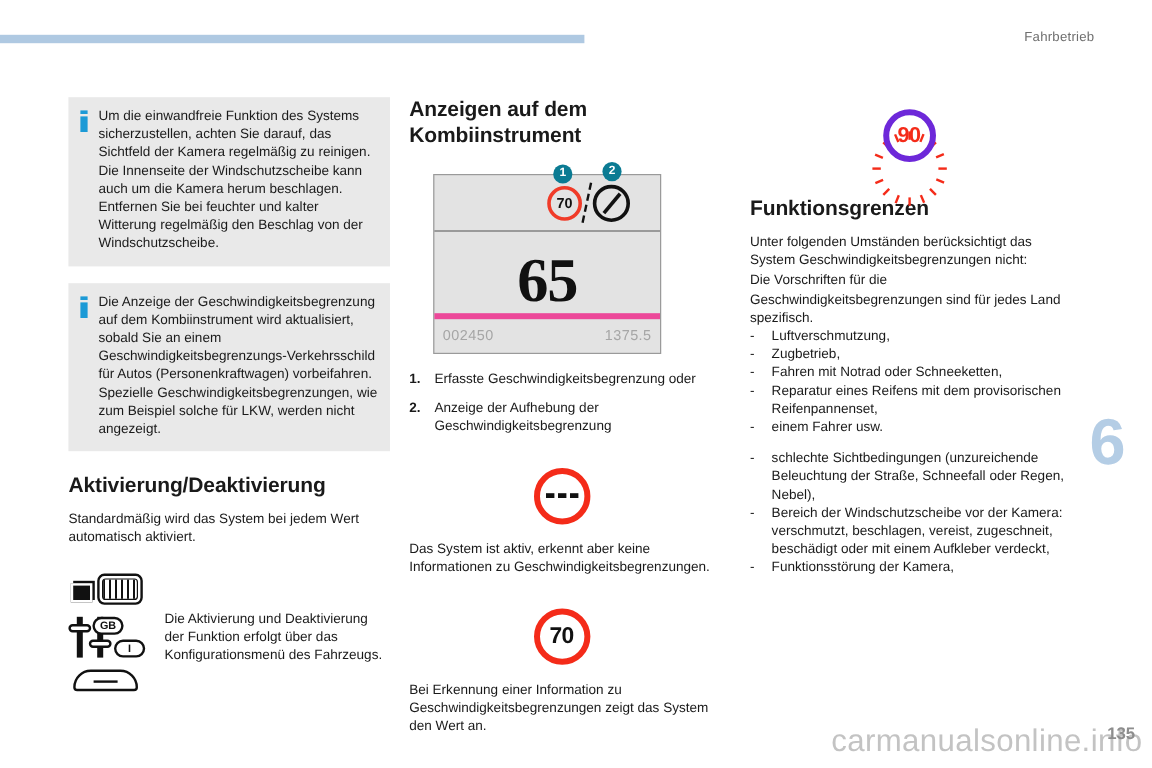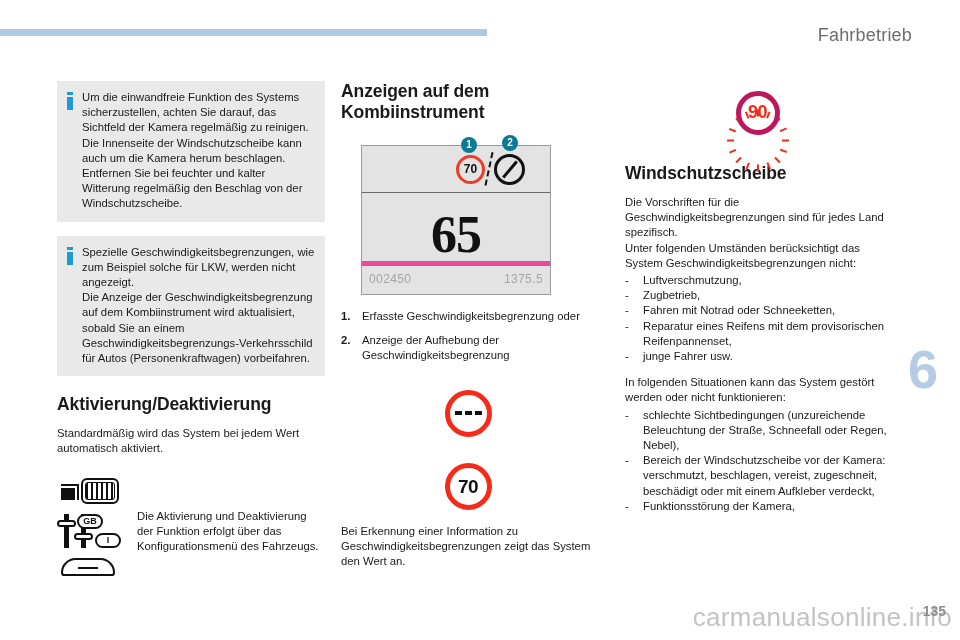--- a/index.html
+++ b/index.html
@@ -22,21 +22,21 @@
     left: 0;
     top: 29px;
     width: 487px;
     height: 7px;
     background: #afc9e2;
   }
   .header-title {
     position: absolute;
     right: 48px;
     top: 25px;
-    font-size: 18px;
+    font-size: 11px;
     color: #6e6e6e;
     letter-spacing: 0.2px;
   }
 
   
   .chapter-tab {
     position: absolute;
     right: 22px;
     top: 342px;
     font-size: 54px;
@@ -288,21 +288,21 @@
     width: 64px;
     height: 64px;
     margin: 0 auto;
   }
   .sign-blink {
     position: absolute;
     left: 10px;
     top: 10px;
     width: 44px;
     height: 44px;
-    border: 5px solid #be185d;
+    border: 5px solid #6d28d9;
     border-radius: 50%;
     box-sizing: border-box;
     display: flex;
     align-items: center;
     justify-content: center;
     font-size: 18px;
     font-weight: bold;
     color: #f42b19;
     letter-spacing: -0.5px;
   }
@@ -412,22 +412,22 @@
       <p>Die Innenseite der Windschutzscheibe kann auch um die Kamera herum beschlagen. Entfernen Sie bei feuchter und kalter Witterung regelmäßig den Beschlag von der Windschutzscheibe.</p>
     </div>
   </div>
 
   <div class="note">
     <div class="note-icon">
       <div class="i-dot"></div>
       <div class="i-stem"></div>
     </div>
     <div class="note-text">
+      <p>Die Anzeige der Geschwindigkeitsbegrenzung auf dem Kombiinstrument wird aktualisiert, sobald Sie an einem Geschwindigkeitsbegrenzungs-Verkehrsschild für Autos (Personenkraftwagen) vorbeifahren.</p>
       <p>Spezielle Geschwindigkeitsbegrenzungen, wie zum Beispiel solche für LKW, werden nicht angezeigt.</p>
-      <p>Die Anzeige der Geschwindigkeitsbegrenzung auf dem Kombiinstrument wird aktualisiert, sobald Sie an einem Geschwindigkeitsbegrenzungs-Verkehrsschild für Autos (Personenkraftwagen) vorbeifahren.</p>
     </div>
   </div>
 
   <h2 class="section-title">Aktivierung/Deaktivierung</h2>
   <p class="body">Standardmäßig wird das System bei jedem Wert automatisch aktiviert.</p>
 
   <div class="act-block">
     <div class="act-icons">
 
       <div class="screen-icon">
@@ -491,20 +491,21 @@
 
   <div class="sign-row">
     <div class="sign-big">
       <span class="dashes">
           <i></i>
           <i></i>
           <i></i>
         </span>
     </div>
   </div>
+  <p class="body">Das System ist aktiv, erkennt aber keine Informationen zu Geschwindigkeitsbegrenzungen.</p>
 
   <div class="sign-row">
     <div class="sign-big">70</div>
   </div>
   <p class="body last">Bei Erkennung einer Information zu Geschwindigkeitsbegrenzungen zeigt das System den Wert an.</p>
 </div>
 
 <div class="col col-3">
 
   <div class="sign-blink-wrap">
@@ -521,49 +522,48 @@
     <div class="ray" style="transform:translate(-50%,-50%) rotate(225deg)"></div>
     <div class="ray" style="transform:translate(-50%,-50%) rotate(247deg)"></div>
     <div class="ray" style="transform:translate(-50%,-50%) rotate(270deg)"></div>
     <div class="ray" style="transform:translate(-50%,-50%) rotate(292deg)"></div>
     <div class="ray" style="transform:translate(-50%,-50%) rotate(315deg)"></div>
     <div class="ray" style="transform:translate(-50%,-50%) rotate(337deg)"></div>
     <div class="sign-blink">90</div>
   </div>
 
 
-  <h2 class="section-title">Windschutzscheibe</h2>
-
+  <h2 class="section-title">Funktionsgrenzen</h2>
+
+  <p class="body" style="margin-bottom:2px;">Unter folgenden Umständen berücksichtigt das System Geschwindigkeitsbegrenzungen nicht:</p>
   <p class="body" style="margin-bottom:0;"><span>Die Vorschriften für die Geschwindigkeitsbegrenzungen sind für jedes Land spezifisch.</span></p>
-  <p class="body" style="margin-bottom:2px;">Unter folgenden Umständen berücksichtigt das System Geschwindigkeitsbegrenzungen nicht:</p>
 
   <div class="dashlist">
     <div class="row">
       <div class="dash">-</div>
       <div class="txt">Luftverschmutzung,</div>
     </div>
     <div class="row">
       <div class="dash">-</div>
       <div class="txt">Zugbetrieb,</div>
     </div>
     <div class="row">
       <div class="dash">-</div>
       <div class="txt">Fahren mit Notrad oder Schneeketten,</div>
     </div>
     <div class="row">
       <div class="dash">-</div>
       <div class="txt">Reparatur eines Reifens mit dem provisorischen Reifenpannenset,</div>
     </div>
     <div class="row">
       <div class="dash">-</div>
-      <div class="txt">junge Fahrer usw.</div>
-    </div>
-  </div>
-
-  <p class="body" style="margin-bottom:2px;">In folgenden Situationen kann das System gestört werden oder nicht funktionieren:</p>
+      <div class="txt">einem Fahrer usw.</div>
+    </div>
+  </div>
+
 
   <div class="dashlist">
     <div class="row">
       <div class="dash">-</div>
       <div class="txt">schlechte Sichtbedingungen (unzureichende Beleuchtung der Straße, Schneefall oder Regen, Nebel),</div>
     </div>
     <div class="row">
       <div class="dash">-</div>
       <div class="txt">Bereich der Windschutzscheibe vor der Kamera: verschmutzt, beschlagen, vereist, zugeschneit, beschädigt oder mit einem Aufkleber verdeckt,</div>
     </div>

